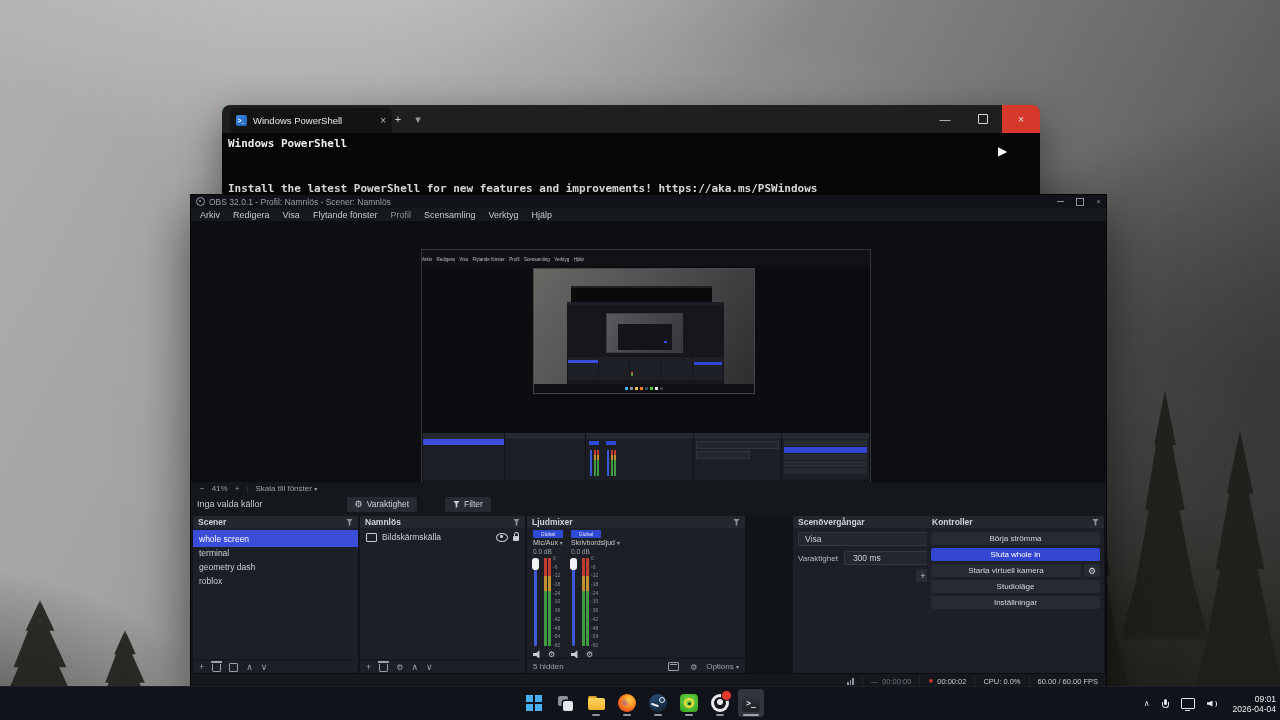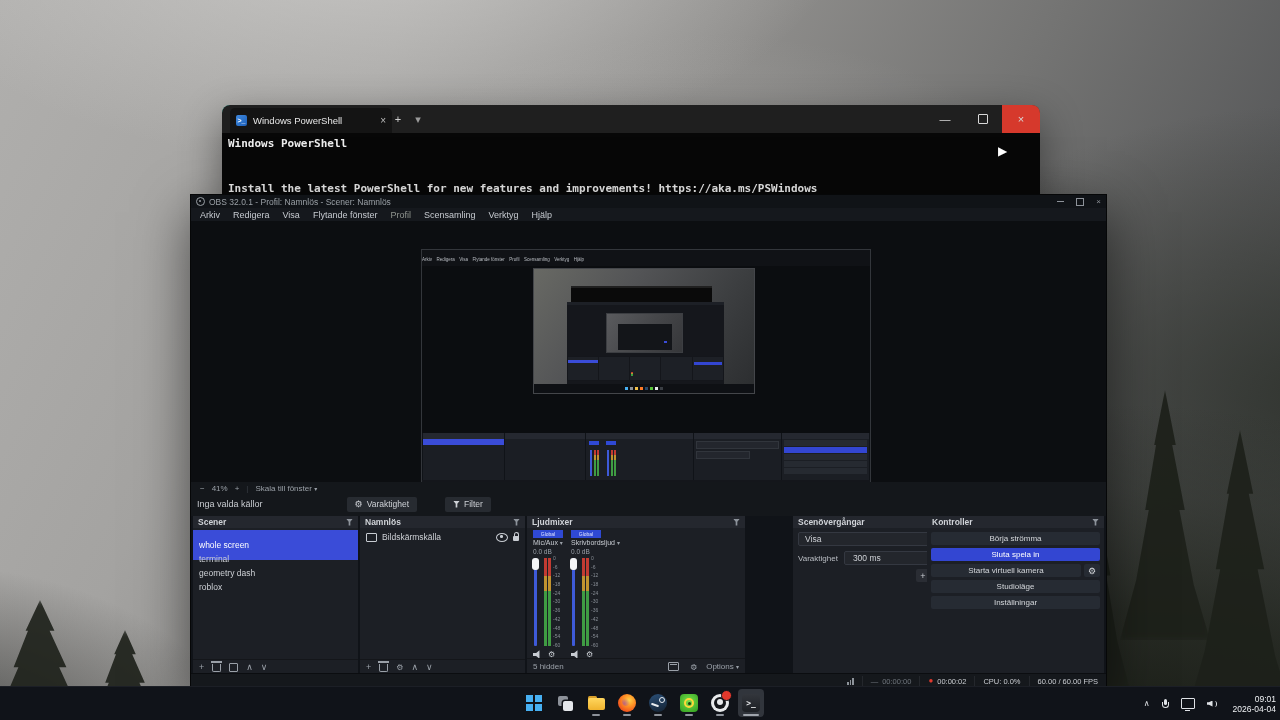--- a/index.html
+++ b/index.html
@@ -115,21 +115,21 @@
   .panel-h span{color:#d0d3d8;font-size:8.5px;font-weight:bold;}
   .i-funnel{width:7px;height:7px;background:#8d939b;clip-path:polygon(0 0,100% 0,62% 45%,62% 100%,38% 100%,38% 45%);}
   .panel-foot{position:absolute;left:0;bottom:0;right:0;height:14px;border-top:1px solid #14161a;
     display:flex;align-items:center;gap:8px;padding:0 6px;color:#9aa0a8;}
   .ft{font-size:9px;line-height:9px;color:#9aa0a8;}
   .i-trash{width:7px;height:7px;border:1px solid #9aa0a8;border-top:none;border-radius:0 0 2px 2px;position:relative;margin-top:2px;}
   .i-trash::before{content:"";position:absolute;top:-3px;left:-2px;right:-2px;height:1.5px;background:#9aa0a8;}
   .i-box{width:7px;height:7px;border:1px solid #9aa0a8;border-radius:1px;}
 
   
-  .scene-row{position:absolute;left:0;right:0;height:30px;display:flex;align-items:center;
+  .scene-row{position:absolute;left:0;right:0;height:17px;display:flex;align-items:center;
     padding-left:6px;color:#cdd0d5;font-size:8.5px;}
   .scene-row.sel{background:#3a4cd8;color:#fff;}
   
   .src-row{position:absolute;left:0;right:0;top:14px;height:14px;display:flex;align-items:center;gap:5px;
     padding:0 6px;color:#cdd0d5;font-size:8.5px;}
   .i-monitor{width:9px;height:7px;border:1px solid #c8ccd2;border-radius:1px;}
   .i-eye{width:10px;height:7px;border:1px solid #c8ccd2;border-radius:50%;position:relative;}
   .i-eye::after{content:"";position:absolute;left:3px;top:1.5px;width:2.5px;height:2.5px;border-radius:50%;background:#c8ccd2;}
   .i-lock{width:6px;height:5px;background:#c8ccd2;border-radius:1px;position:relative;margin-top:3px;}
   .i-lock::before{content:"";position:absolute;top:-4px;left:0.5px;width:3px;height:4px;border:1px solid #c8ccd2;border-bottom:none;border-radius:3px 3px 0 0;}
@@ -567,21 +567,21 @@
         <div class="tr-btn">⋮</div>
       </div>
     </div>
 
     <div class="panel" style="left:736px;width:177px;">
       <div class="panel-h">
         <span>Kontroller</span>
         <span class="i-funnel"></span>
       </div>
       <div class="ctl-btn" style="top:16px;">Börja strömma</div>
-      <div class="ctl-btn active" style="top:32px;">Sluta spela in</div>
+      <div class="ctl-btn active" style="top:32px;">Sluta whole in</div>
       <div class="ctl-btn" style="top:48px;right:23px;">Starta virtuell kamera</div>
       <div class="ctl-gear" style="top:48px;">⚙</div>
       <div class="ctl-btn" style="top:64px;">Studioläge</div>
       <div class="ctl-btn" style="top:80px;">Inställningar</div>
     </div>
   </div>
 
   <div id="obs-status">
     <div class="st-seg noborder">
       <span class="i-bars">

